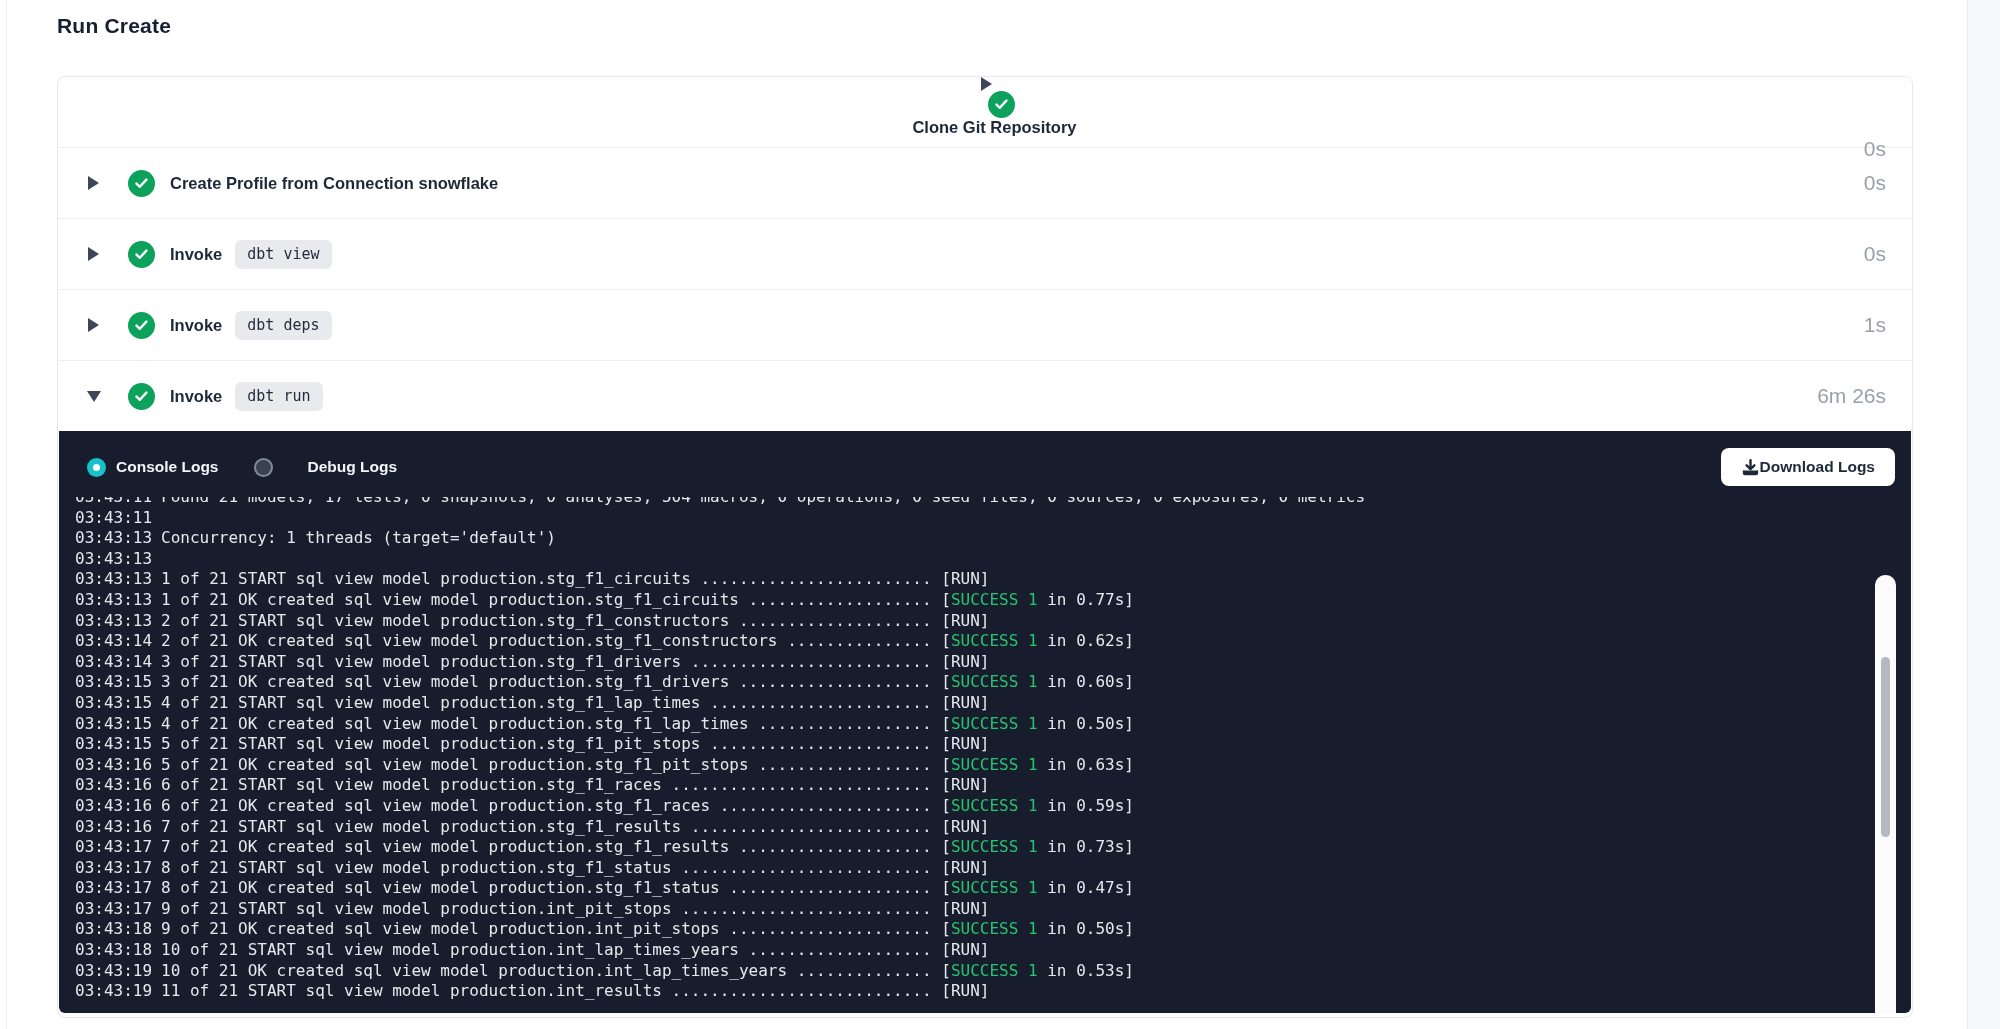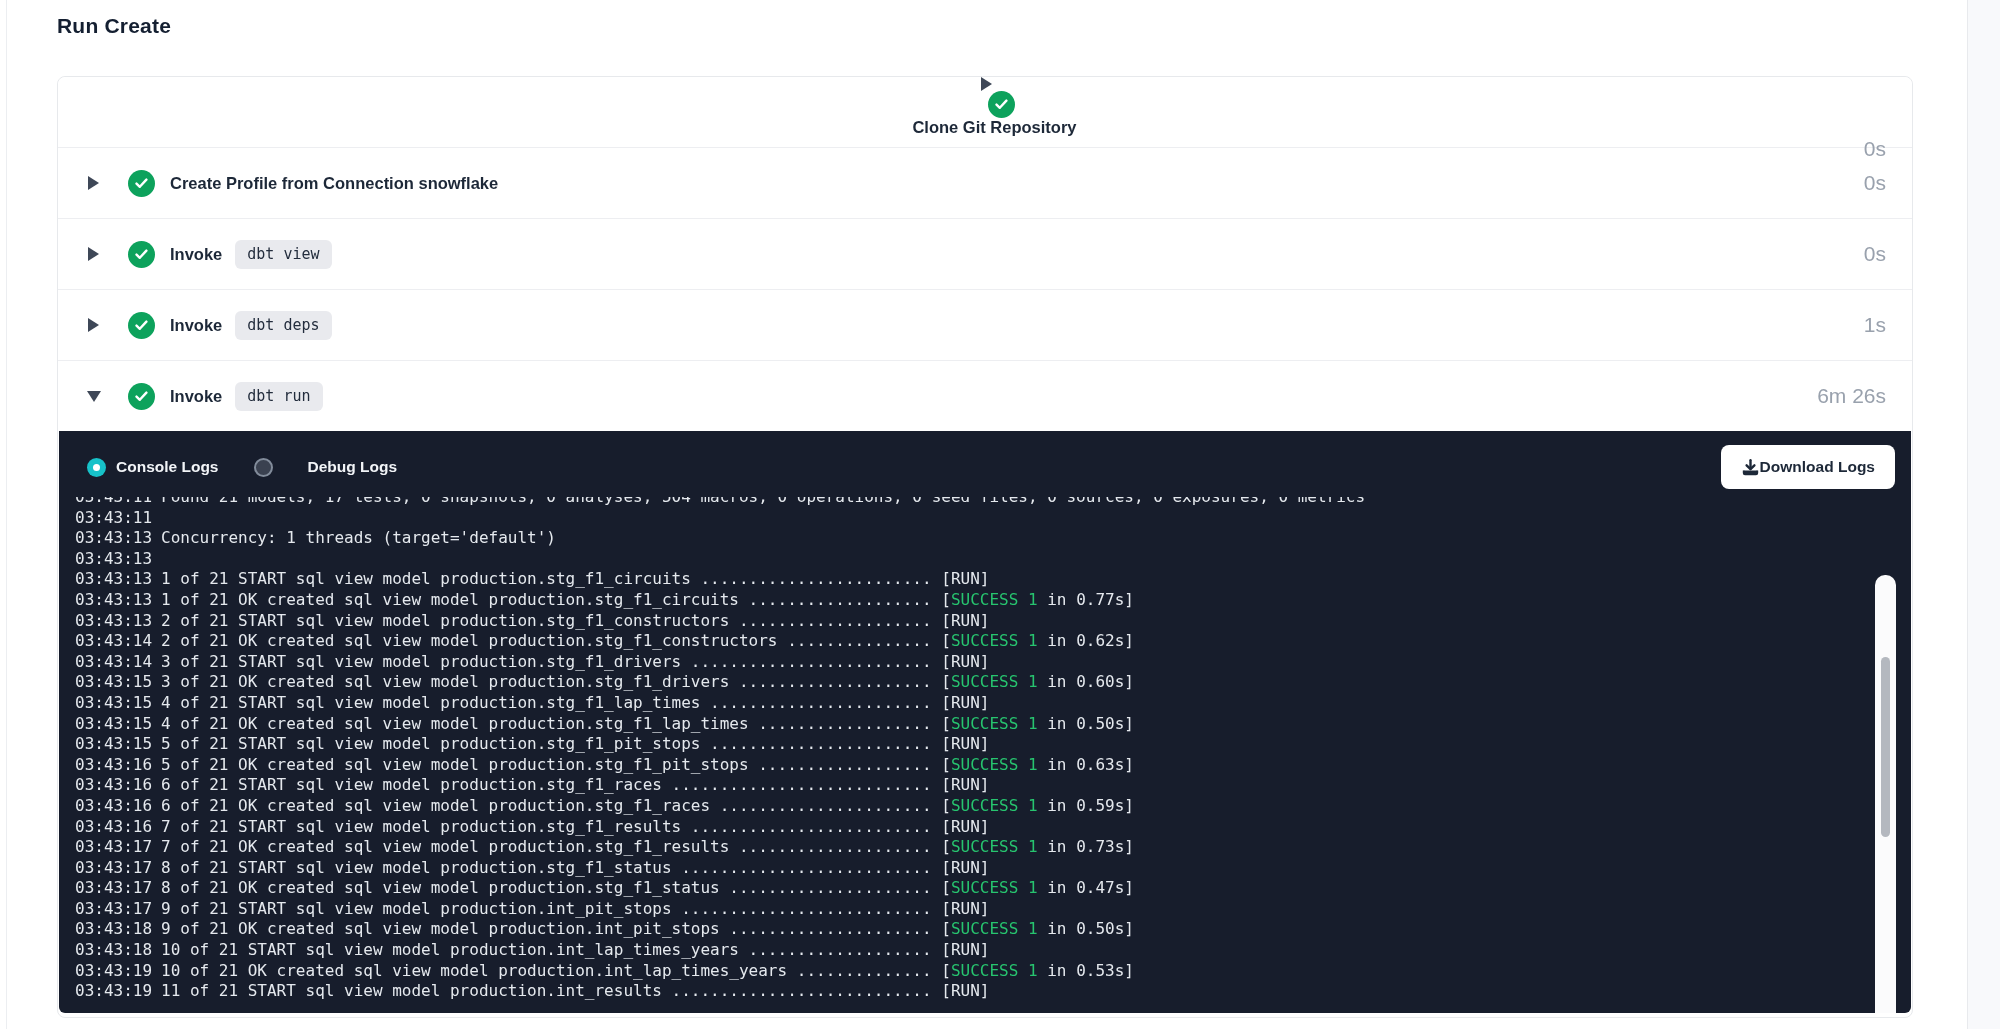--- a/index.html
+++ b/index.html
@@ -83,21 +83,21 @@
   .radio-dot.selected::after{
     content:"";position:absolute;left:6px;top:6px;width:7px;height:7px;border-radius:50%;background:#ffffff;
   }
   .radio-dot.unselected{background:#3a4150;border:2px solid #828c9b;}
   .radio-label{margin-left:10px;font-size:15.5px;font-weight:700;color:#f2f4f7;}
   .download-btn{
     margin-left:auto;margin-right:0;
     display:flex;align-items:center;
     background:#ffffff;color:#1d2838;
     border:none;border-radius:8px;
-    height:44px;padding:0 20px;
+    height:38px;padding:0 20px;
     font-family:"Liberation Sans", sans-serif;
     font-size:15.5px;font-weight:600;
     cursor:pointer;
   }
   .log-area{
     position:relative;
     height:516px;
     overflow:hidden;
     padding:0 60px 0 16px;
     font-family:"DejaVu Sans Mono", monospace;

